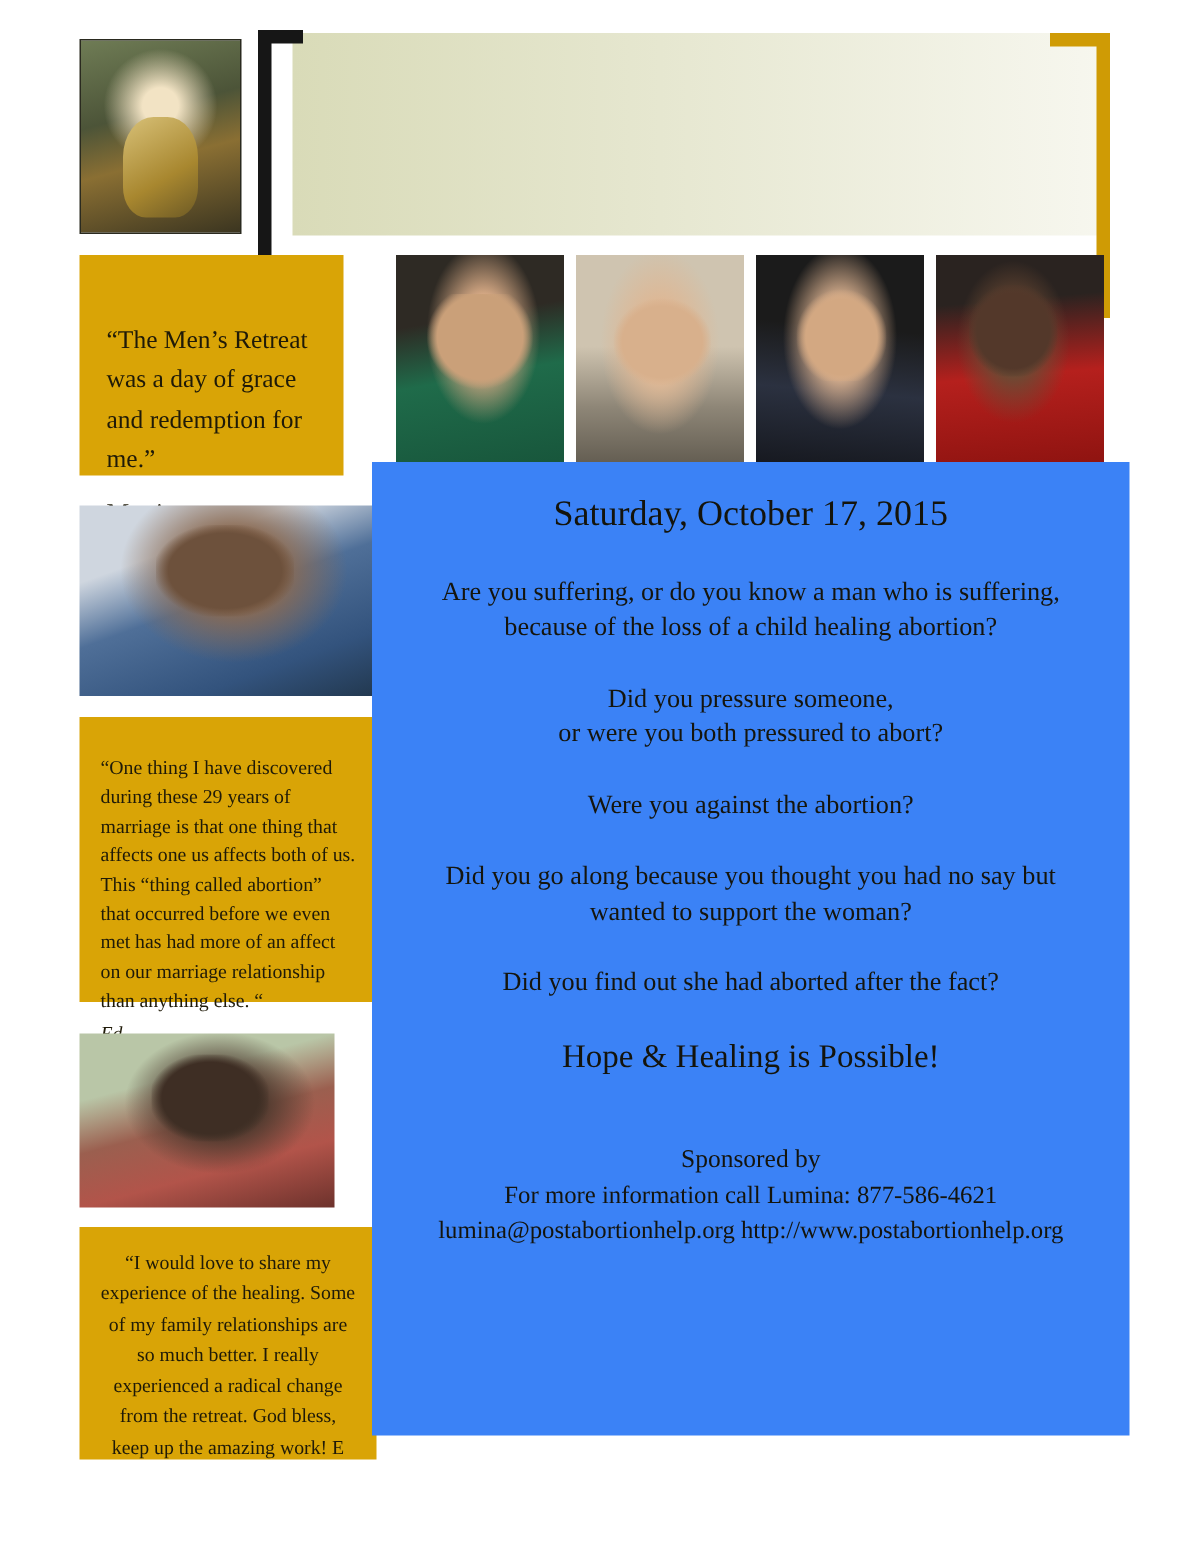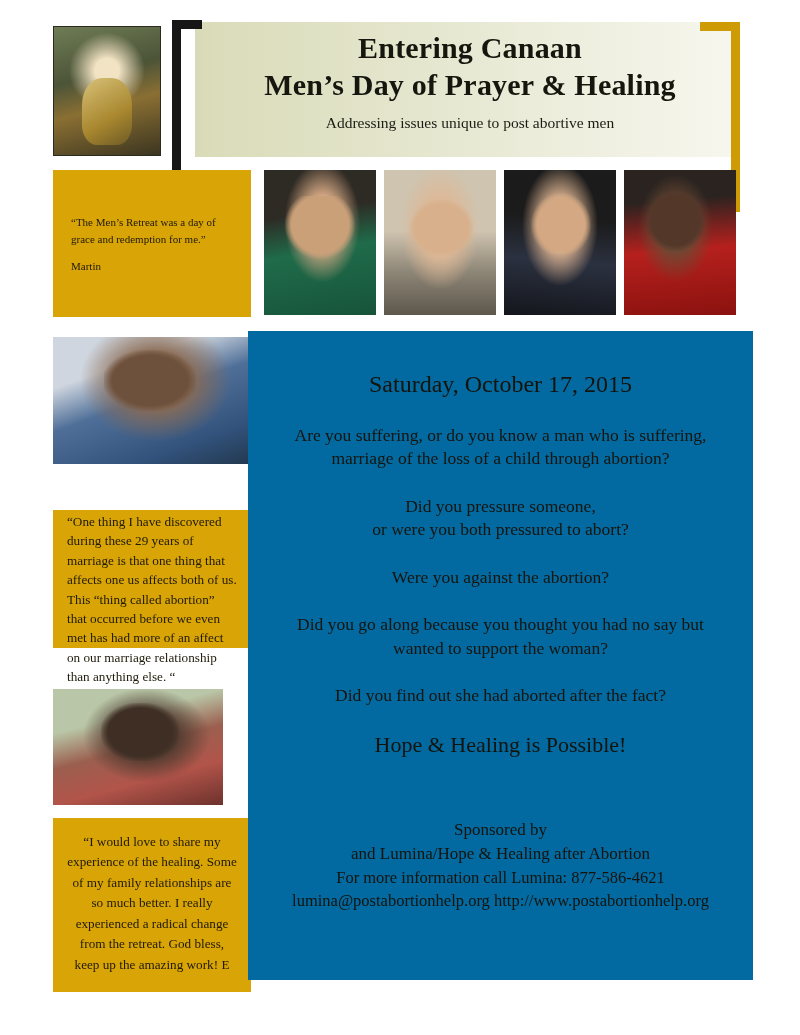--- a/index.html
+++ b/index.html
@@ -158,101 +158,95 @@
     background:radial-gradient(ellipse at 50% 50%, #3e2e24 0 58%, rgba(62,46,36,0) 74%);}
 
   
   .gold {
     position: absolute;
     background: #d9a406;
     color: #1f1a08;
     box-sizing: border-box;
   }
   .quote1 {
-    left: 53px; top: 170px; width: 198px; height: 147px;
+    left: 53px; top: 170px; width: 176px; height: 147px;
     padding: 44px 18px 10px 18px;
-    font-size: 11px;
+    font-size: 17px;
     line-height: 1.55;
   }
   .quote2 {
-    left: 53px; top: 478px; width: 198px; height: 138px;
-    padding: 2px 14px 10px 14px;
+    left: 53px; top: 478px; width: 198px; height: 190px;
+    padding: 24px 14px 10px 14px;
     font-size: 13.2px;
     line-height: 1.47;
-    margin-top: 32px;
   }
   .quote3 {
-    left: 53px; top: 818px; width: 198px; height: 174px;
+    left: 53px; top: 818px; width: 198px; height: 155px;
     padding: 14px 14px 10px 14px;
     font-size: 13.2px;
     line-height: 1.55;
     text-align: center;
   }
   .sig {
     font-style: italic;
     display: block;
     margin-top: 2px;
   }
   .sig-plain { display: block; margin-top: 10px; }
 
   
   .main-panel {
     position: absolute;
     left: 248px;
-    top: 331px;
+    top: 308px;
     width: 505px;
     height: 649px;
-    background: #0369a1;
-    box-sizing: border-box;
-    padding: 36px 26px 20px 26px;
+    background: #3b82f6;
+    box-sizing: border-box;
+    padding: 18px 26px 20px 26px;
     text-align: center;
   }
   .event-date {
     font-size: 24px;
     color: #14140c;
     margin: 4px 0 26px 0;
   }
   .q-para {
     font-size: 17.5px;
     line-height: 1.34;
     margin: 0 0 24px 0;
     color: #15150d;
   }
   .hope {
     font-size: 22px;
     margin: 18px 0 0 0;
     color: #14140c;
   }
   .sponsor {
-    margin-top: 60px;
+    margin-top: 44px;
     font-size: 17px;
     line-height: 1.42;
     color: #14140c;
   }
   .sponsor .contact-line {
     font-size: 16.5px;
   }
 </style>
 </head>
 <body>
 
 <div class="page">
 
   <div class="header-band"></div>
 
   <div class="bracket-left"></div>
   <div class="bracket-right"></div>
 
   <div class="img-madonna"></div>
 
-  <div class="header-text">
-    <div class="title-line">Entering Canaan</div>
-    <div class="title-line">Men’s Day of Prayer &amp; Healing</div>
-    <div class="subtitle">Addressing issues unique to post abortive men</div>
-  </div>
 
   <div class="photo p1"></div>
   <div class="photo p2"></div>
   <div class="photo p3"></div>
   <div class="photo p4"></div>
 
   <div class="gold quote1">
     <span>“The Men’s Retreat was a day of grace and redemption for  me.”</span>
     <span class="sig-plain">Martin</span>
   </div>
@@ -266,30 +260,29 @@
 
   <div class="photo p-older"></div>
 
   <div class="gold quote3">
     <span>“I would love to share my experience of the healing. Some of my family relationships are so much better.  I really experienced a radical change from the retreat. God bless, keep up the amazing work!  E</span>
   </div>
 
   <div class="main-panel">
     <div class="event-date">Saturday, October 17, 2015</div>
 
-    <p class="q-para">Are you suffering, or do you know a man who is suffering, marriage of the loss of a child through abortion?</p>
+    <p class="q-para">Are you suffering, or do you know a man who is suffering, because of the loss of a child healing abortion?</p>
     <p class="q-para" style="white-space: pre-line;">Did you pressure someone,
 or were you both pressured to abort?</p>
     <p class="q-para">Were you against the abortion?</p>
     <p class="q-para">Did you go along because you thought you had no say but wanted to support the woman?</p>
     <p class="q-para">Did you find out she had aborted after the fact?</p>
 
     <div class="hope">Hope &amp; Healing is Possible!</div>
 
     <div class="sponsor">
       <div>Sponsored by</div>
-      <div>and Lumina/Hope &amp; Healing after Abortion</div>
       <div class="contact-line">For more information call Lumina: 877-586-4621</div>
       <div class="contact-line">lumina@postabortionhelp.org   http://www.postabortionhelp.org</div>
     </div>
   </div>
 
 </div>
 
 </body></html>

